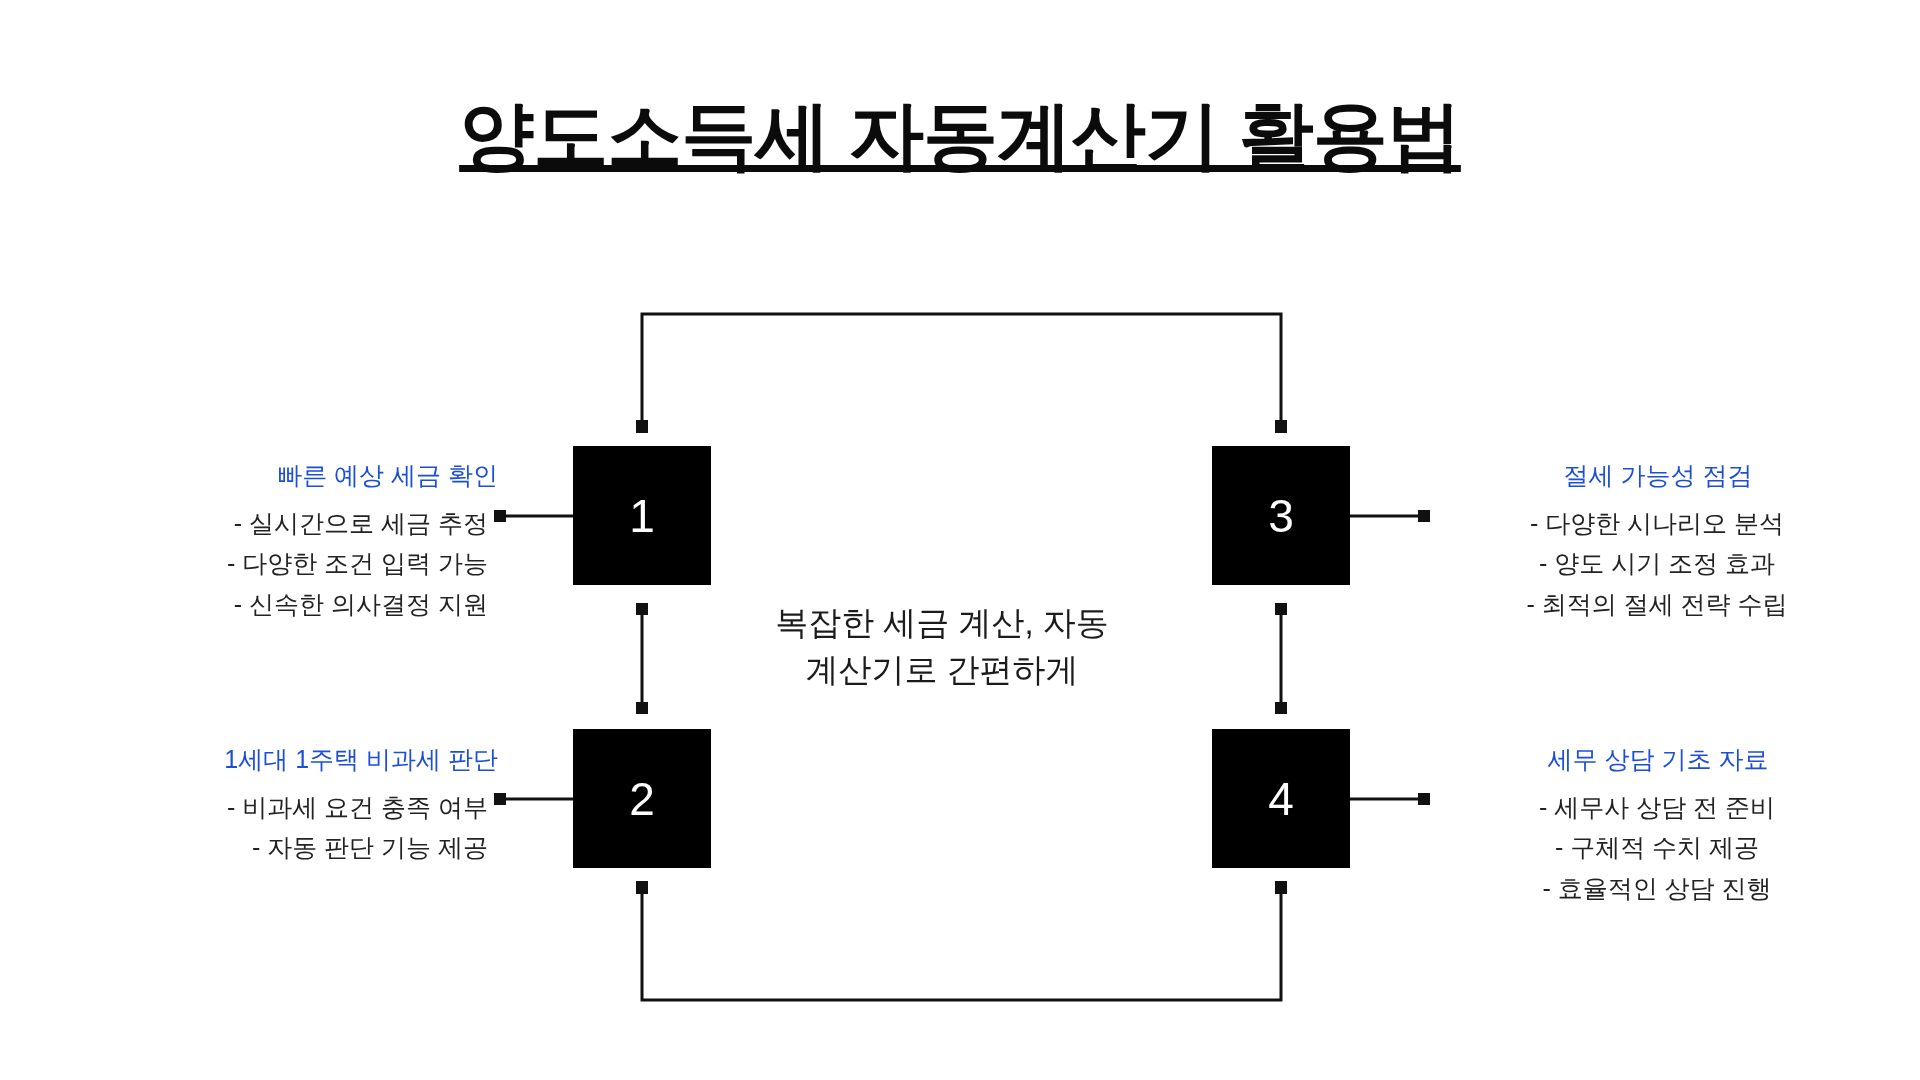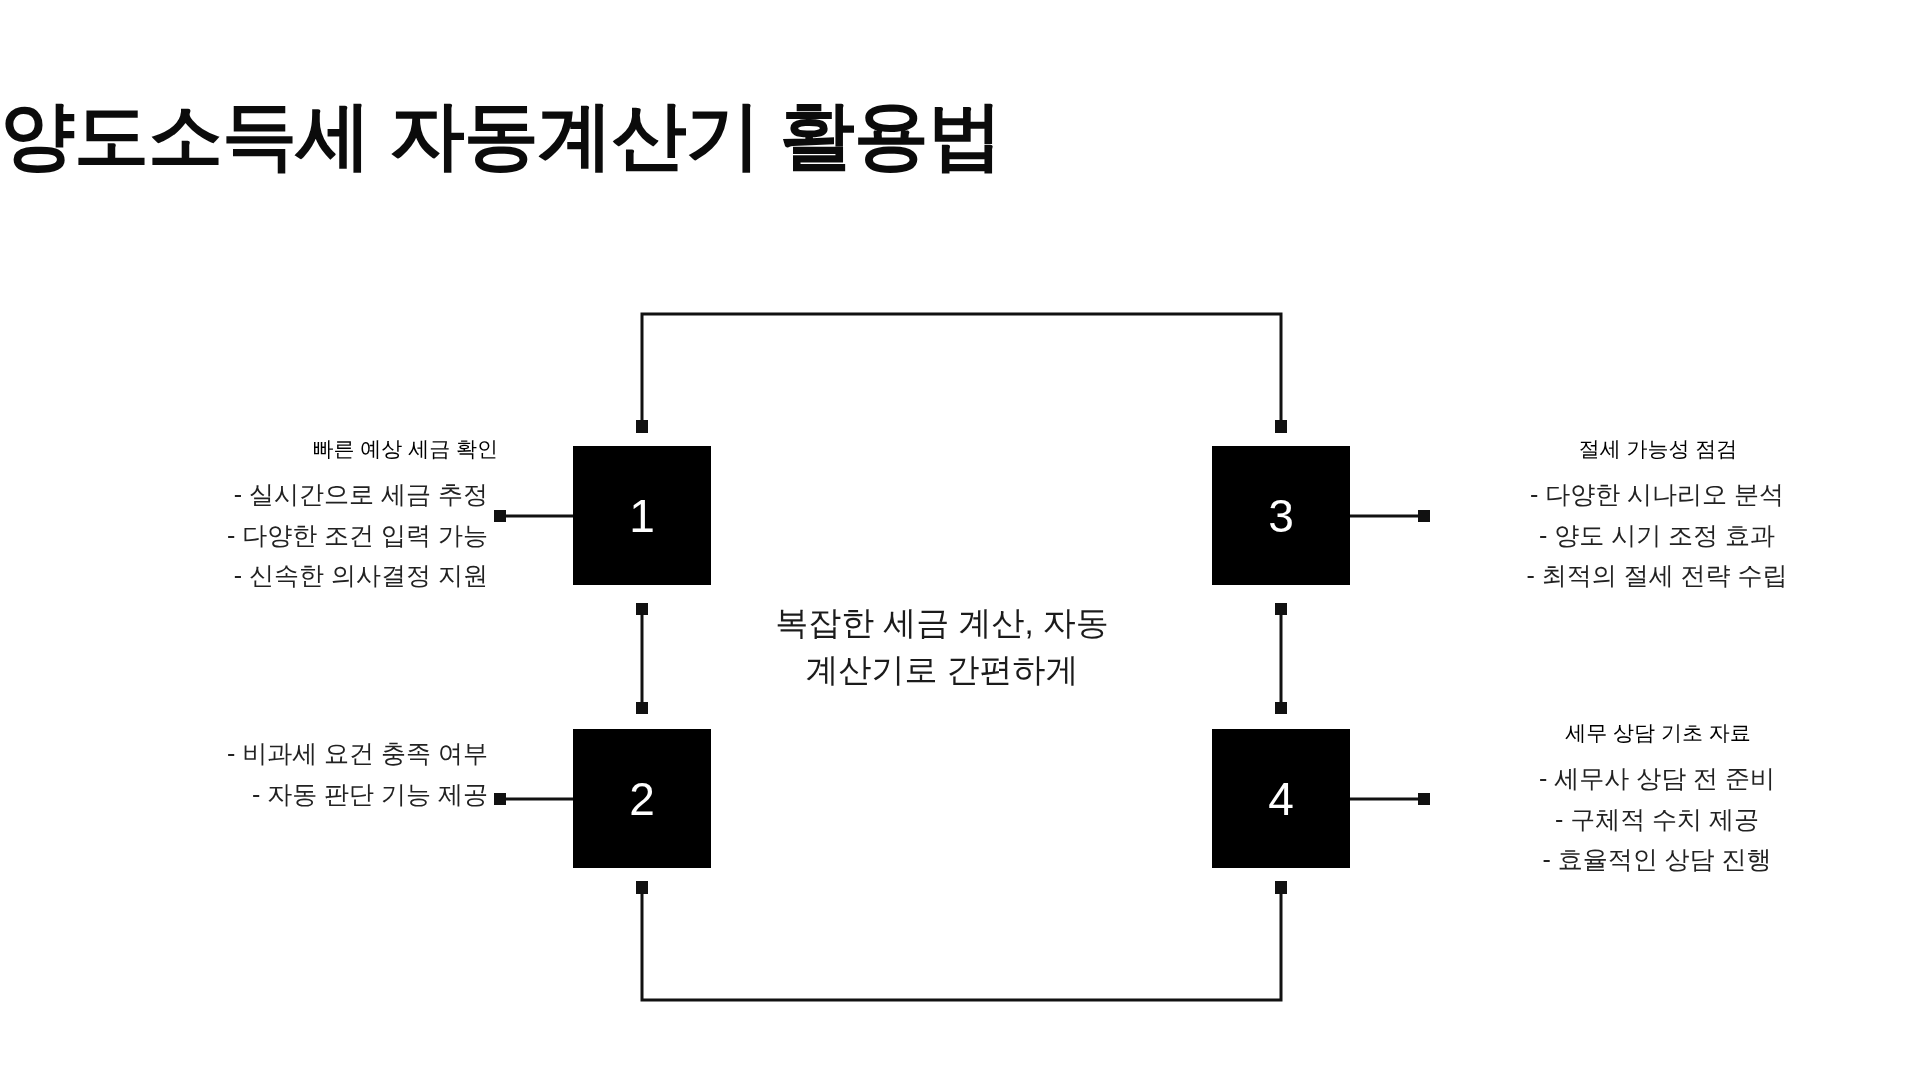--- a/index.html
+++ b/index.html
@@ -15,25 +15,27 @@
     font-family: "Liberation Sans", "DejaVu Sans", sans-serif;
     color: #1a1a1a;
   }
 
   
   #slide-title {
     position: absolute;
     top: 86px;
     left: 0;
     width: 1920px;
+    text-align: center;
     font-size: 75px;
     font-weight: 700;
     letter-spacing: -1px;
     color: #0b0b0b;
     white-space: nowrap;
+    text-decoration: underline;
   }
 
   
   #diagram {
     position: absolute;
     left: 0;
     top: 0;
     width: 1920px;
     height: 1080px;
   }
@@ -71,26 +73,27 @@
   }
   .text-block.left  { text-align: right; right: 1420px; }
   .text-block.right { text-align: center;  left: 1442px; }
 
   #block-1 { top: 437px; }
   #block-2 { top: 721px; }
   #block-3 { top: 437px; }
   #block-4 { top: 721px; }
 
   .block-heading {
-    font-size: 21px;
+    font-size: 25px;
     font-weight: 400;
-    color: #000000;
+    color: #1d4ed8;
     line-height: 1.15;
     margin-bottom: 13px;
     white-space: nowrap;
+    margin-top: 24px;
   }
   .text-block.left .block-heading  { padding-right: 2px; }
   .text-block.right .block-heading { padding-left: 2px; }
 
   .bullet-list {
     list-style: none;
     margin: 12px;
     padding: 0;
   }
   .bullet-item {
@@ -174,20 +177,21 @@
   <div class="text-block left" id="block-1">
     <div class="block-heading">빠른 예상 세금 확인</div>
     <ul class="bullet-list">
       <li class="bullet-item">- 실시간으로 세금 추정</li>
       <li class="bullet-item">- 다양한 조건 입력 가능</li>
       <li class="bullet-item">- 신속한 의사결정 지원</li>
     </ul>
   </div>
 
   <div class="text-block left" id="block-2">
+    <div class="block-heading">1세대 1주택 비과세 판단</div>
     <ul class="bullet-list">
       <li class="bullet-item">- 비과세 요건 충족 여부</li>
       <li class="bullet-item">- 자동 판단 기능 제공</li>
     </ul>
   </div>
 
   <div class="text-block right" id="block-3">
     <div class="block-heading">절세 가능성 점검</div>
     <ul class="bullet-list">
       <li class="bullet-item">- 다양한 시나리오 분석</li>

